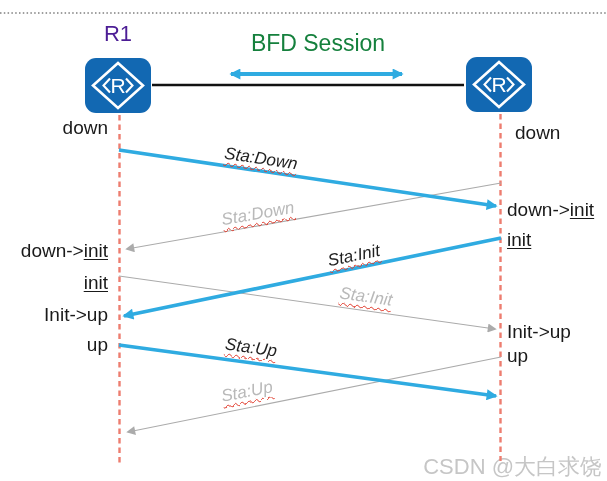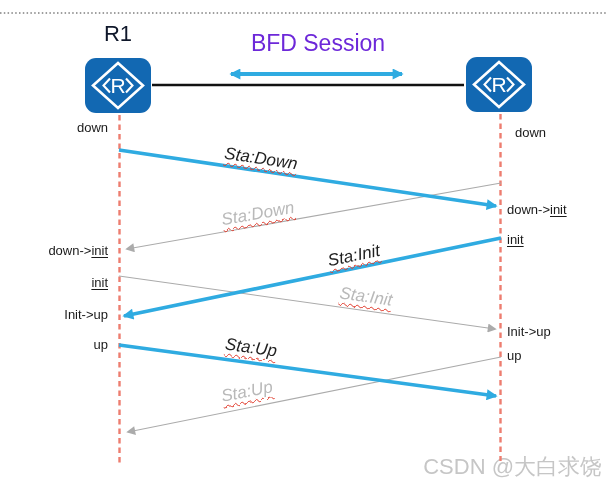--- a/index.html
+++ b/index.html
@@ -2,28 +2,28 @@
 <html><head>
 <meta charset="utf-8">
 <style>
   html,body{margin:0;padding:0;background:#fff;}
   #stage{
     position:relative;width:607px;height:481px;background:#fff;overflow:hidden;
     font-family:"Liberation Sans",sans-serif;color:#1a1a1a;
   }
   .node-label{
     position:absolute;width:66px;text-align:center;
-    font-size:22px;color:#0f172a;white-space:nowrap;
+    font-size:22px;color:#4c1d95;white-space:nowrap;
   }
   .title{
     position:absolute;left:228px;top:30px;width:180px;text-align:center;
-    font-size:23px;color:#6d28d9;white-space:nowrap;
+    font-size:23px;color:#15803d;white-space:nowrap;
   }
   .state{
-    position:absolute;font-size:13px;color:#1a1a1a;line-height:22px;white-space:nowrap;
+    position:absolute;font-size:19px;color:#1a1a1a;line-height:22px;white-space:nowrap;
   }
   .state.leftside{right:499px;text-align:right;}
   .state.rightside{left:507px;text-align:left;}
   .sq{
     text-decoration-line:underline;text-decoration-style:wavy;
     text-decoration-color:#e03a2b;text-decoration-thickness:1px;
     text-underline-offset:2px;
     text-decoration:underline;
   }
   .msg{

